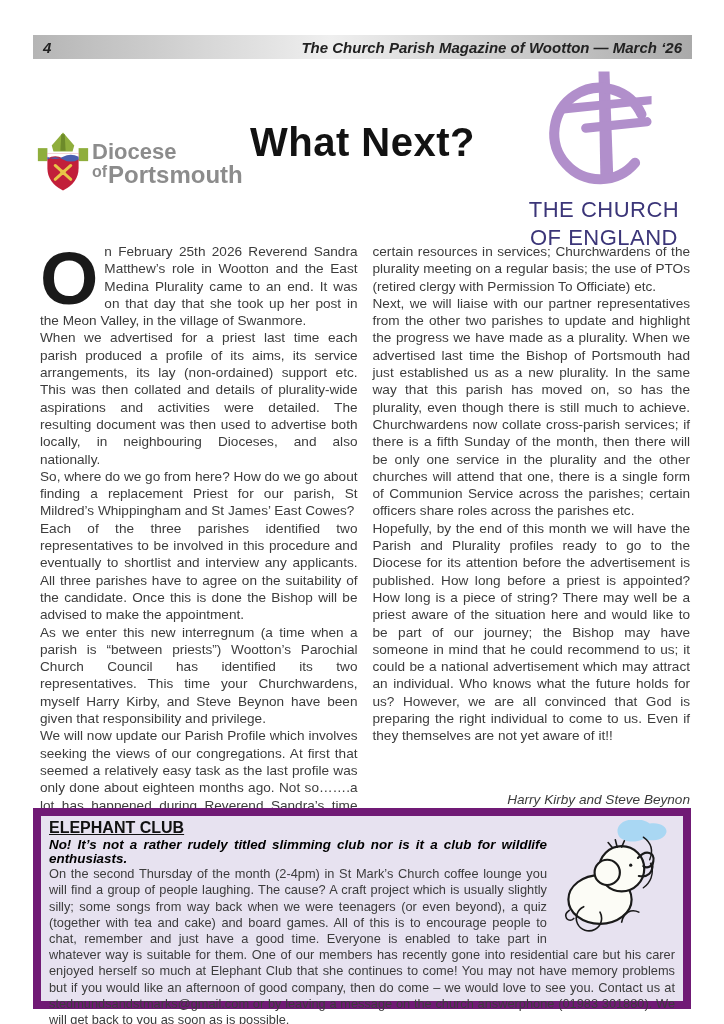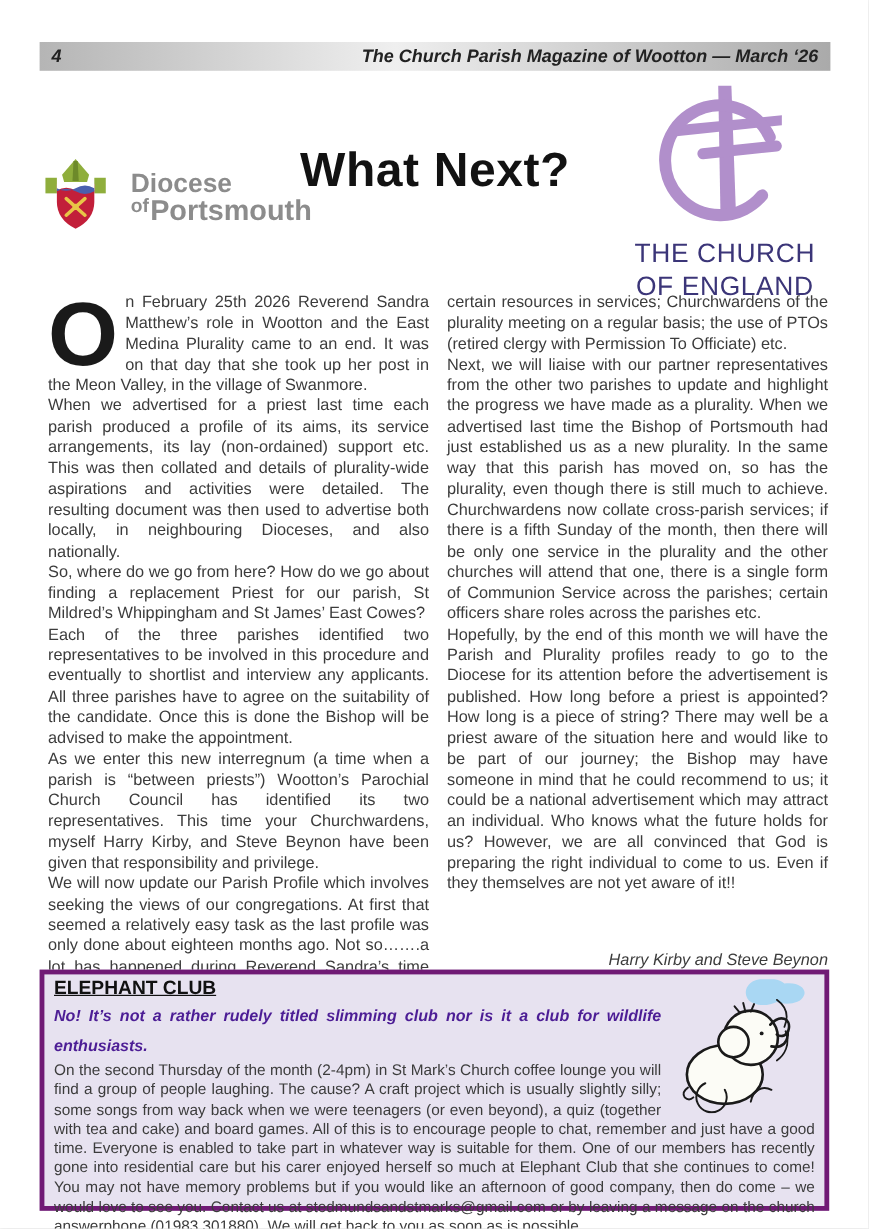--- a/index.html
+++ b/index.html
@@ -11,21 +11,21 @@
   
   .header-bar{
     position:absolute;left:33px;top:35px;width:659px;height:24px;
     background:linear-gradient(to right,#b5b5b5 0%,#efefef 45%,#aaaaaa 100%);
     display:flex;align-items:center;justify-content:space-between;
     font-style:italic;font-weight:bold;font-size:15px;color:#222;
     padding:0 10px;box-sizing:border-box;
   }
   
   .masthead{position:absolute;left:33px;top:68px;width:659px;height:172px;}
-  .diocese-logo{position:absolute;left:4px;top:62px;display:flex;align-items:center;gap:20px;}
+  .diocese-logo{position:absolute;left:4px;top:62px;display:flex;align-items:center;gap:3px;}
   .diocese-text{color:#8c8c8c;font-weight:bold;line-height:1.0;}
   .diocese-text .l1{font-size:22px;}
   .diocese-text .l2{font-size:24px;}
   .diocese-text .of{font-size:16px;vertical-align:6px;margin-right:1px;font-weight:bold;}
   .page-title{
     position:absolute;left:0;right:0;top:52px;text-align:center;margin:0;
     font-size:40px;font-weight:900;color:#121212;letter-spacing:.5px;
   }
   .cofe-logo{position:absolute;right:8px;top:0;width:160px;text-align:center;}
   .cofe-text{color:#3b3578;font-size:22px;line-height:1.25;letter-spacing:.5px;margin-top:2px;}
@@ -43,26 +43,26 @@
   .signature{margin-top:46px;text-align:right;font-style:italic;color:#3c3c3c;}
   .end-marker{
     display:inline-block;background:#141414;color:#fff;font-size:8px;font-weight:bold;
     width:14px;height:12px;line-height:12px;text-align:center;border-radius:2px;
     font-style:normal;letter-spacing:0;vertical-align:middle;
   }
   .article .marker-row{text-align:right;margin-top:4px;}
   
   .club-box{
     position:absolute;left:33px;top:808px;width:658px;height:201px;
-    background:#e7e2f0;border:4px solid #701a75;box-sizing:border-box;
+    background:#e7e2f0;border:8px solid #701a75;box-sizing:border-box;
     padding:4px 8px 4px 8px;font-size:12.8px;line-height:16.2px;color:#3c3c3c;
     text-align:justify;
   }
   .club-title{font-size:16px;font-weight:bold;text-decoration:underline;color:#111;margin-bottom:2px;}
-  .club-intro{font-weight:bold;font-style:italic;font-size:13.4px;line-height:25px;color:#4c1d95;margin:0;}
+  .club-intro{font-weight:bold;font-style:italic;font-size:13.4px;line-height:14px;color:#000000;margin:0;}
   .club-body{margin:0;}
   .elephant-figure{float:right;width:122px;height:112px;margin:0 0 2px 6px;}
 </style>
 </head>
 <body>
 
 <div class="page">
 
   <div class="header-bar">
     <span>4</span>

